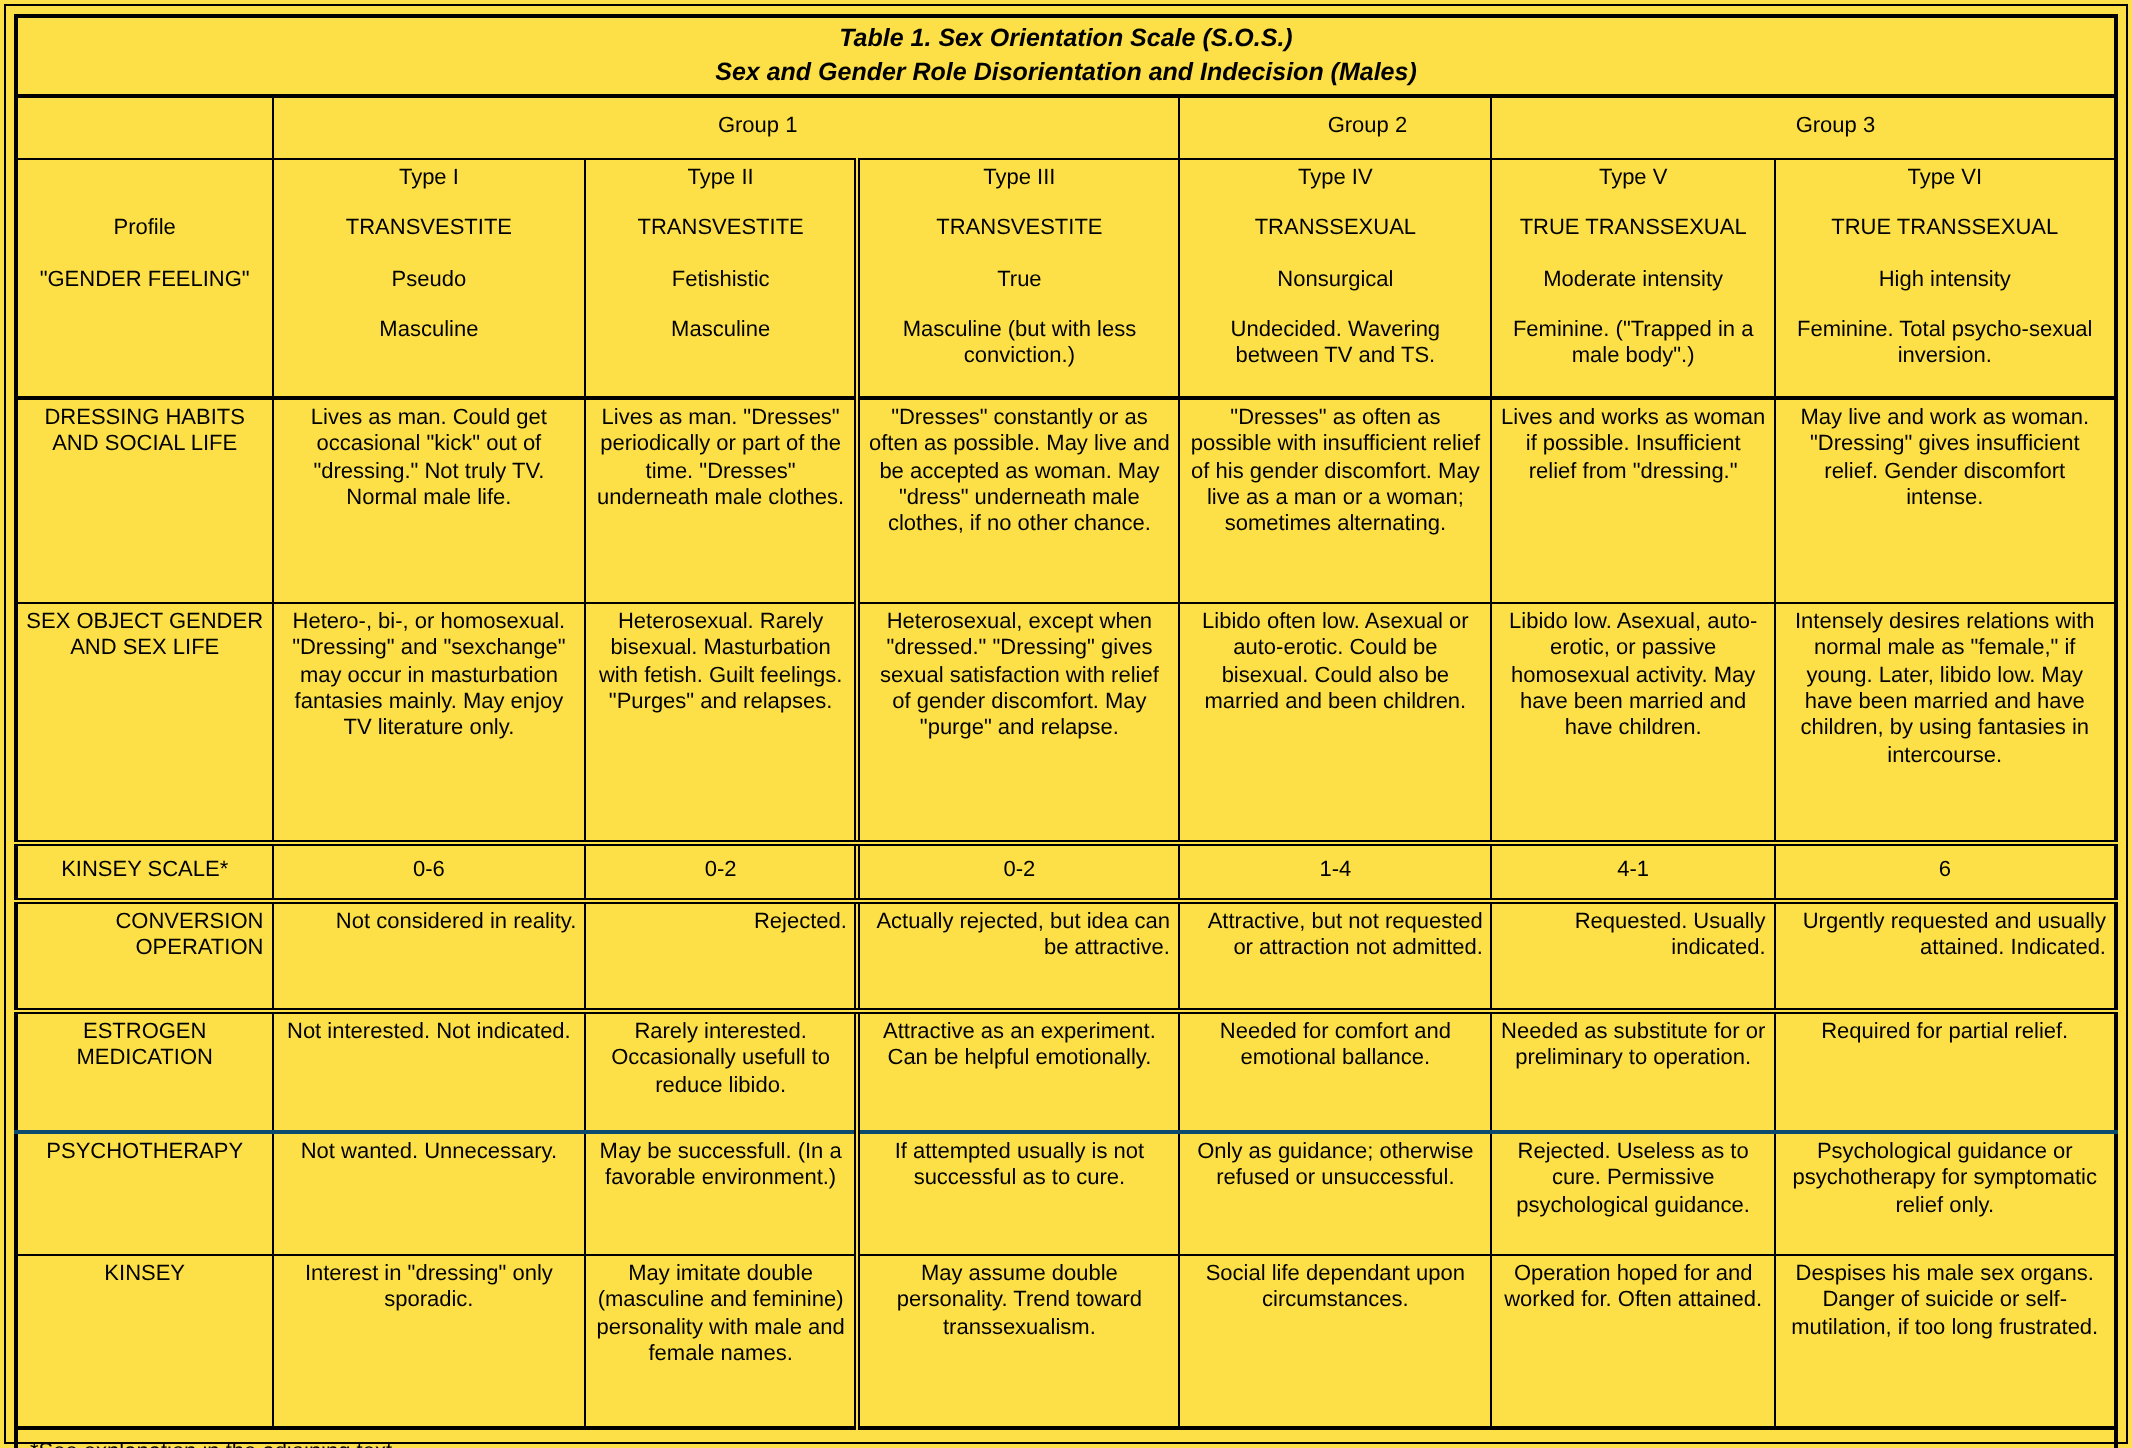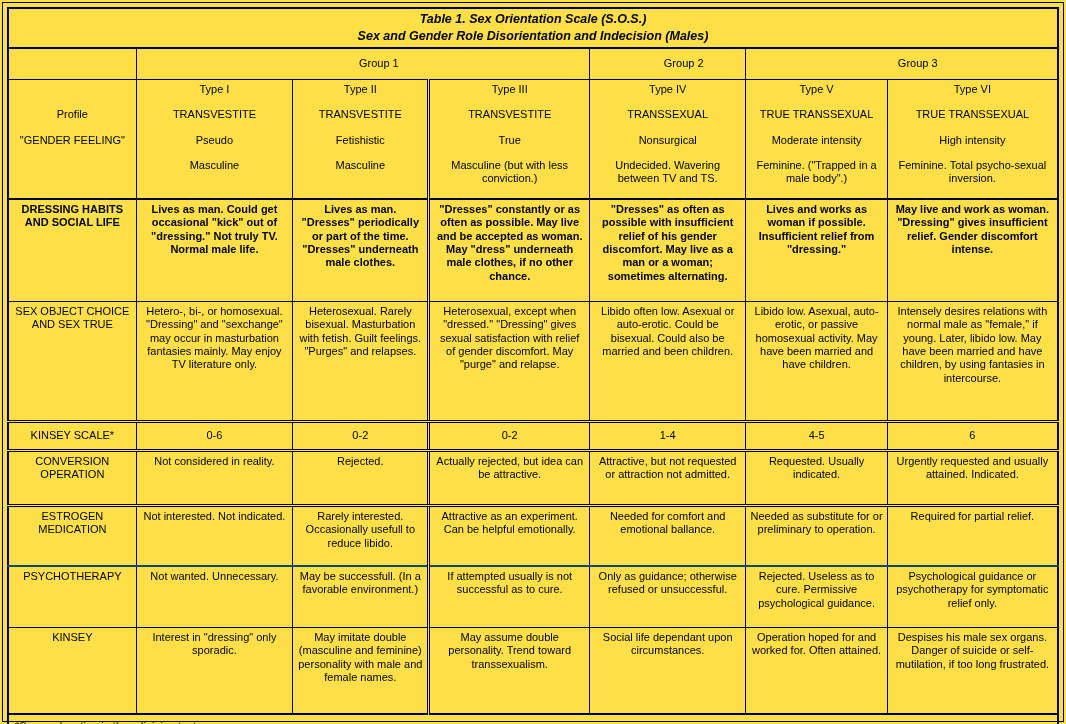--- a/index.html
+++ b/index.html
@@ -58,24 +58,24 @@
     font-size: 11px;
     height: 24px;
     padding-left: 36px;
   }
   
   tr.profile-row td { border-bottom: 2px solid #000; height: 112px; }
   .pline { margin-bottom: 12px; }
   .pline:last-child { margin-bottom: 0; }
   .profile-label-1 { margin-top: 25px; margin-bottom: 13px; }
   
-  tr.r-dressing td   { height: 95px; font-weight: bold; }
+  tr.r-dressing td   { height: 95px; }
   tr.r-sexobject td  { height: 112px; border-bottom: 3px double #000; }
   tr.r-kinsey td     { height: 20px; border-bottom: 3px double #000; vertical-align: middle; }
-  tr.r-conversion td { height: 46px; border-bottom: 3px double #000; }
+  tr.r-conversion td { height: 46px; border-bottom: 3px double #000; text-align: right; }
   tr.r-estrogen td   { height: 52px; border-bottom: 2px solid #0c4a6e; }
   tr.r-psy td        { height: 54px; }
   tr.r-remarks td    { height: 79px; border-bottom: 2px solid #000; }
   
   td.dbl { border-left: 3px double #000; }
   
   tr.footer-row td {
     text-align: left;
     vertical-align: top;
     height: 38px;
@@ -161,36 +161,36 @@
         <td>DRESSING HABITS AND SOCIAL LIFE</td>
         <td>Lives as man. Could get occasional "kick" out of "dressing." Not truly TV. Normal male life.</td>
         <td>Lives as man. "Dresses" periodically or part of the time. "Dresses" underneath male clothes.</td>
         <td class="dbl">"Dresses" constantly or as often as possible. May live and be accepted as woman. May "dress" underneath male clothes, if no other chance.</td>
         <td>"Dresses" as often as possible with insufficient relief of his gender discomfort. May live as a man or a woman; sometimes alternating.</td>
         <td>Lives and works as woman if possible. Insufficient relief from "dressing."</td>
         <td>May live and work as woman. "Dressing" gives insufficient relief. Gender discomfort intense.</td>
       </tr>
 
       <tr class="r-sexobject">
-        <td>SEX OBJECT CHOICE AND SEX TRUE</td>
+        <td>SEX OBJECT GENDER AND SEX LIFE</td>
         <td>Hetero-, bi-, or homosexual. "Dressing" and "sexchange" may occur in masturbation fantasies mainly. May enjoy TV literature only.</td>
         <td>Heterosexual. Rarely bisexual. Masturbation with fetish. Guilt feelings. "Purges" and relapses.</td>
         <td class="dbl">Heterosexual, except when "dressed." "Dressing" gives sexual satisfaction with relief of gender discomfort. May "purge" and relapse.</td>
         <td>Libido often low. Asexual or auto-erotic. Could be bisexual. Could also be married and been children.</td>
         <td>Libido low. Asexual, auto-erotic, or passive homosexual activity. May have been married and have children.</td>
         <td>Intensely desires relations with normal male as "female," if young. Later, libido low. May have been married and have children, by using fantasies in intercourse.</td>
       </tr>
 
       <tr class="r-kinsey">
         <td>KINSEY SCALE*</td>
         <td>0-6</td>
         <td>0-2</td>
         <td class="dbl">0-2</td>
         <td>1-4</td>
-        <td>4-5</td>
+        <td>4-1</td>
         <td>6</td>
       </tr>
 
       <tr class="r-conversion">
         <td>CONVERSION OPERATION</td>
         <td>Not considered in reality.</td>
         <td>Rejected.</td>
         <td class="dbl">Actually rejected, but idea can be attractive.</td>
         <td>Attractive, but not requested or attraction not admitted.</td>
         <td>Requested. Usually indicated.</td>

